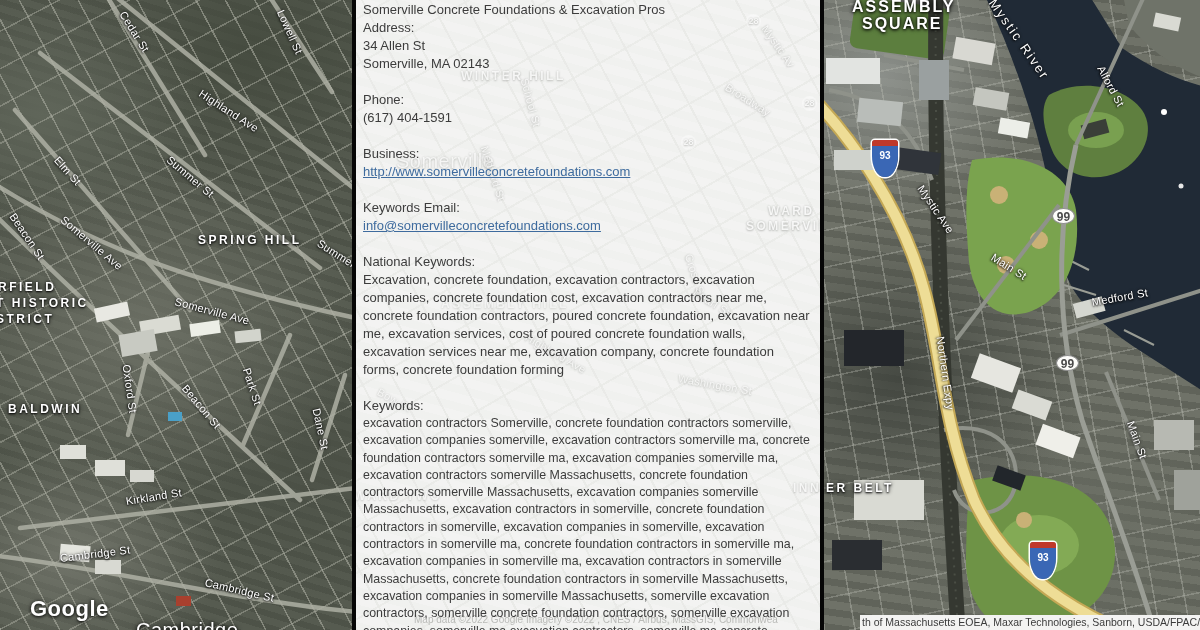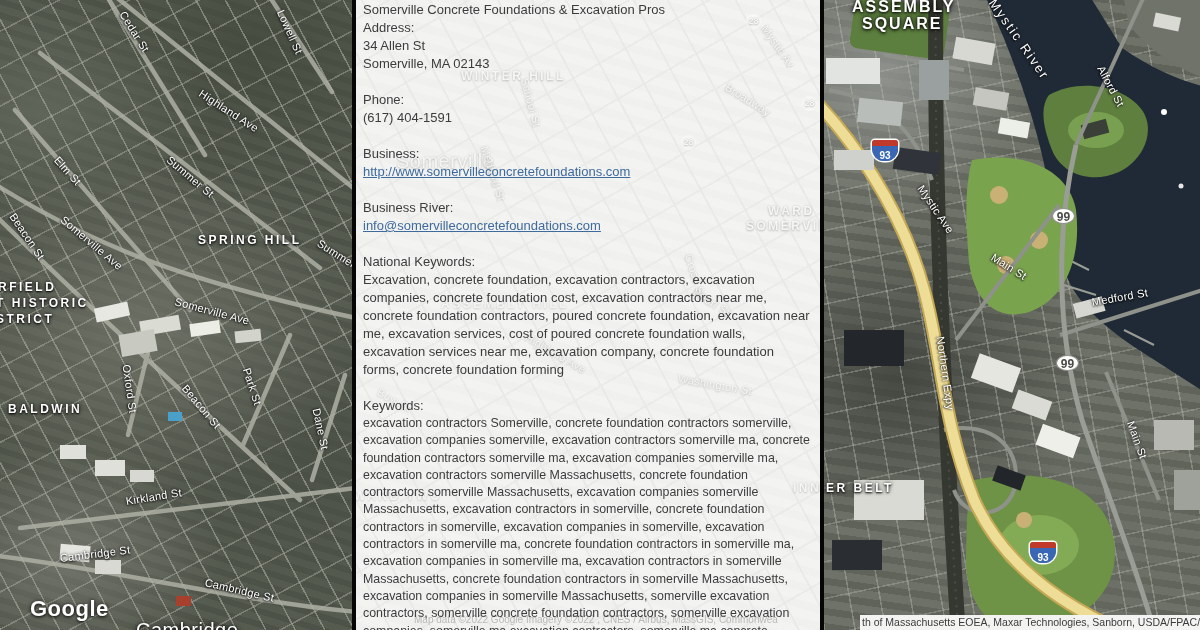--- a/index.html
+++ b/index.html
@@ -31,21 +31,21 @@
   
   .lbl{position:absolute;white-space:nowrap;color:#fff;font-size:11px;line-height:13px;
     letter-spacing:.3px;transform-origin:0 50%;
     text-shadow:0 1px 2px rgba(0,0,0,.95),0 0 3px rgba(0,0,0,.85);}
   .district{font-weight:700;font-size:12px;letter-spacing:2.5px;
     text-shadow:0 1px 2px rgba(0,0,0,.95),0 0 4px rgba(0,0,0,.9);}
   .district-lg{font-weight:700;font-size:16px;letter-spacing:2px;
     text-shadow:0 1px 3px rgba(0,0,0,.95),0 0 5px rgba(0,0,0,.9);}
   .city{font-size:20px;letter-spacing:.5px;text-shadow:0 1px 3px rgba(0,0,0,.9),0 0 5px rgba(0,0,0,.8);}
   .water{font-size:13px;letter-spacing:2px;}
-  .i93{width:26px;height:21px;border-radius:3px 3px 46% 46%/3px 3px 58% 58%;
+  .i93{width:26px;height:37px;border-radius:3px 3px 46% 46%/3px 3px 58% 58%;
     background:linear-gradient(#c0392b 0 6px,#3a67b5 6px);box-shadow:0 0 0 1.5px #fff;
     color:#fff;font-size:10px;font-weight:700;text-align:center;line-height:31px;
     letter-spacing:0;text-shadow:none;}
   .r99{width:23px;height:16px;background:#fdfdfa;border:1px solid #8f8f8f;border-radius:50%;
     color:#4a4a4a;font-size:12px;font-weight:700;text-align:center;line-height:16px;
     letter-spacing:0;text-shadow:none;box-sizing:border-box;}
   .c28{width:15px;height:15px;background:rgba(255,255,255,.85);border-radius:50%;
     color:#9a9a96;font-size:9px;font-weight:700;text-align:center;line-height:15px;
     letter-spacing:0;text-shadow:none;}
 
@@ -249,21 +249,21 @@
       </div>
       <div class="blk">
         <div>Phone:</div>
         <div>(617) 404-1591</div>
       </div>
       <div class="blk">
         <div>Business:</div>
         <div><a href="#">http://www.somervilleconcretefoundations.com</a></div>
       </div>
       <div class="blk">
-        <div>Business River:</div>
+        <div>Keywords Email:</div>
         <div><a href="#">info@somervilleconcretefoundations.com</a></div>
       </div>
       <div class="blk">
         <div>National Keywords:</div>
         <p>Excavation, concrete foundation, excavation contractors, excavation companies, concrete foundation cost, excavation contractors near me, concrete foundation contractors, poured concrete foundation, excavation near me, excavation services, cost of poured concrete foundation walls, excavation services near me, excavation company, concrete foundation forms, concrete foundation forming</p>
       </div>
       <div class="blk">
         <div>Keywords:</div>
         <p class="kw">excavation contractors Somerville, concrete foundation contractors somerville, excavation companies somerville, excavation contractors somerville ma, concrete foundation contractors somerville ma, excavation companies somerville ma, excavation contractors somerville Massachusetts, concrete foundation contractors somerville Massachusetts, excavation companies somerville Massachusetts, excavation contractors in somerville, concrete foundation contractors in somerville, excavation companies in somerville, excavation contractors in somerville ma, concrete foundation contractors in somerville ma, excavation companies in somerville ma, excavation contractors in somerville Massachusetts, concrete foundation contractors in somerville Massachusetts, excavation companies in somerville Massachusetts, somerville excavation contractors, somerville concrete foundation contractors, somerville excavation companies, somerville ma excavation contractors, somerville ma concrete foundation contractors, somerville ma excavation companies, somerville</p>
       </div>

